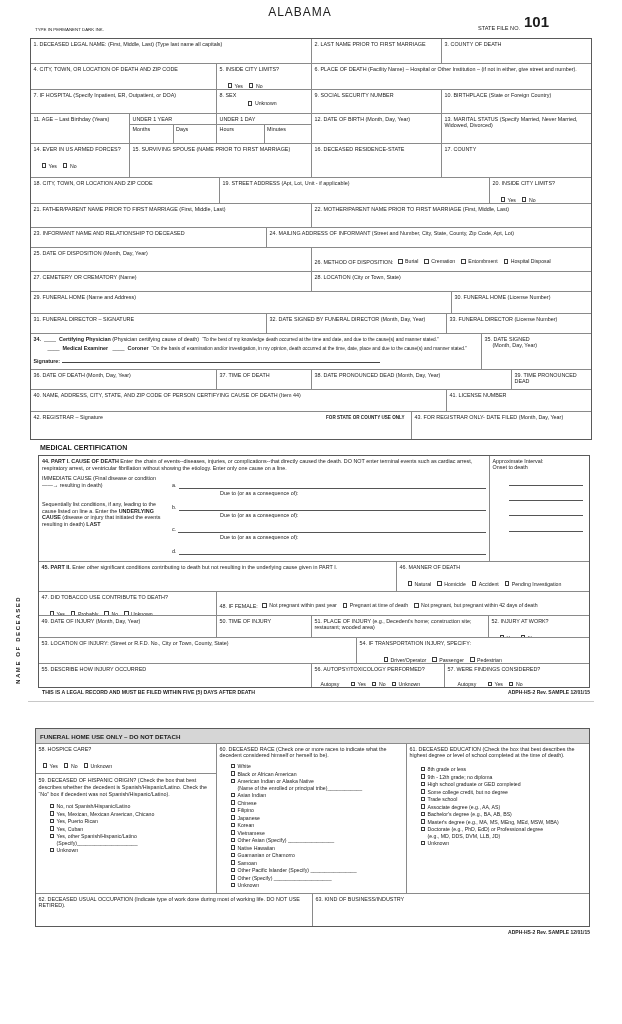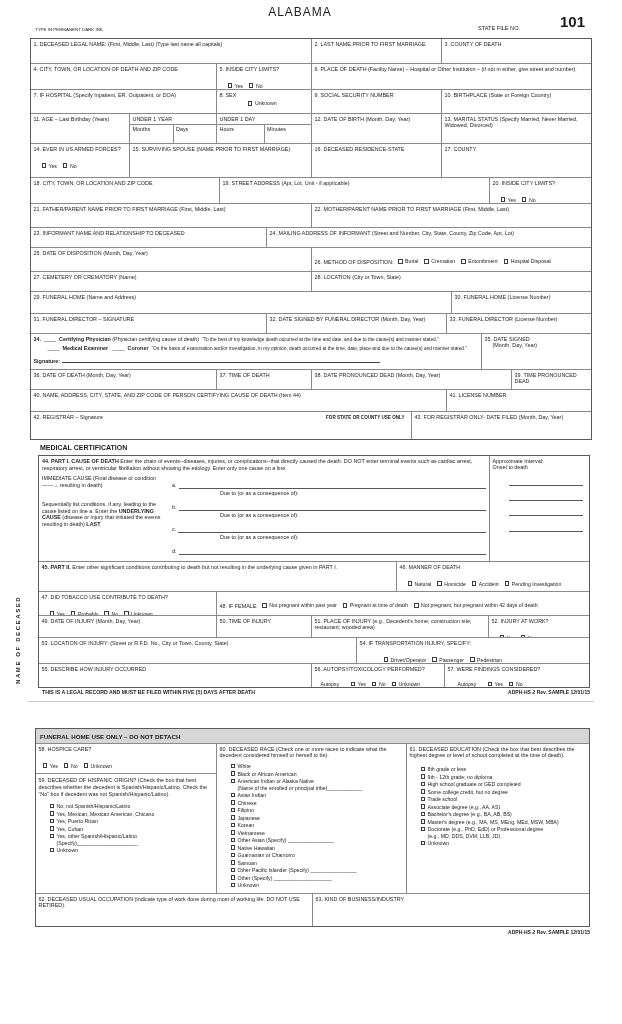--- a/index.html
+++ b/index.html
@@ -42,21 +42,21 @@
   .hair{position:absolute;left:28px;width:566px;height:1px;background:#c8c8c8;}
 </style>
 </head>
 <body>
 
 <div class="page">
 
   <div class="tiny" style="position:absolute;left:35px;top:27px;">TYPE IN PERMANENT DARK INK.</div>
   <div style="position:absolute;left:40px;top:5px;width:520px;text-align:center;font-size:12px;letter-spacing:1px;">ALABAMA</div>
   <div style="position:absolute;left:478px;top:25px;font-size:5.6px;">STATE FILE NO.</div>
-  <div class="b" style="position:absolute;left:524px;top:13px;font-size:15px;margin-left:36px;">101</div>
+  <div class="b" style="position:absolute;left:524px;top:13px;font-size:15px;">101</div>
 
   <div class="tbl" style="left:30px;top:38px;width:562px;">
 
     <div class="row first" style="height:24px">
       <div class="cell fc" style="width:280px">
           <div class="lbl">1. DECEASED LEGAL NAME:  (First, Middle, Last)  (Type last name all capitals)</div>
         </div>
       <div class="cell" style="width:130px">
           <div class="lbl">2. LAST NAME PRIOR TO FIRST MARRIAGE</div>
         </div>

